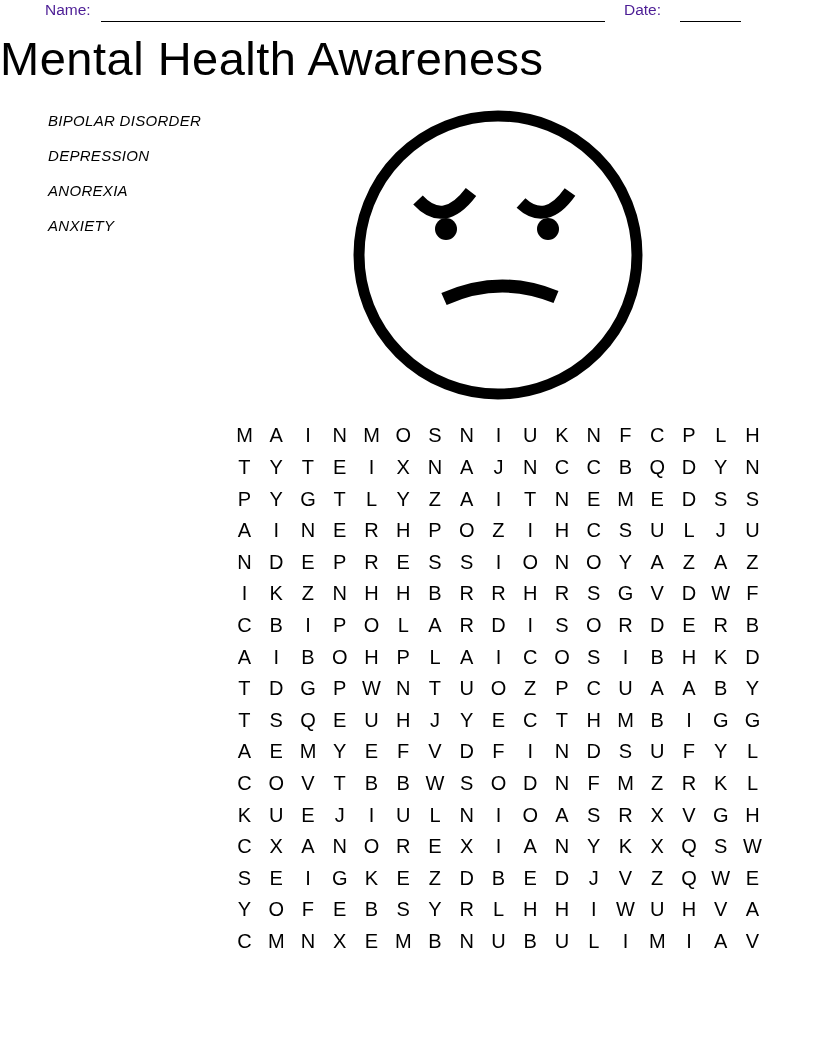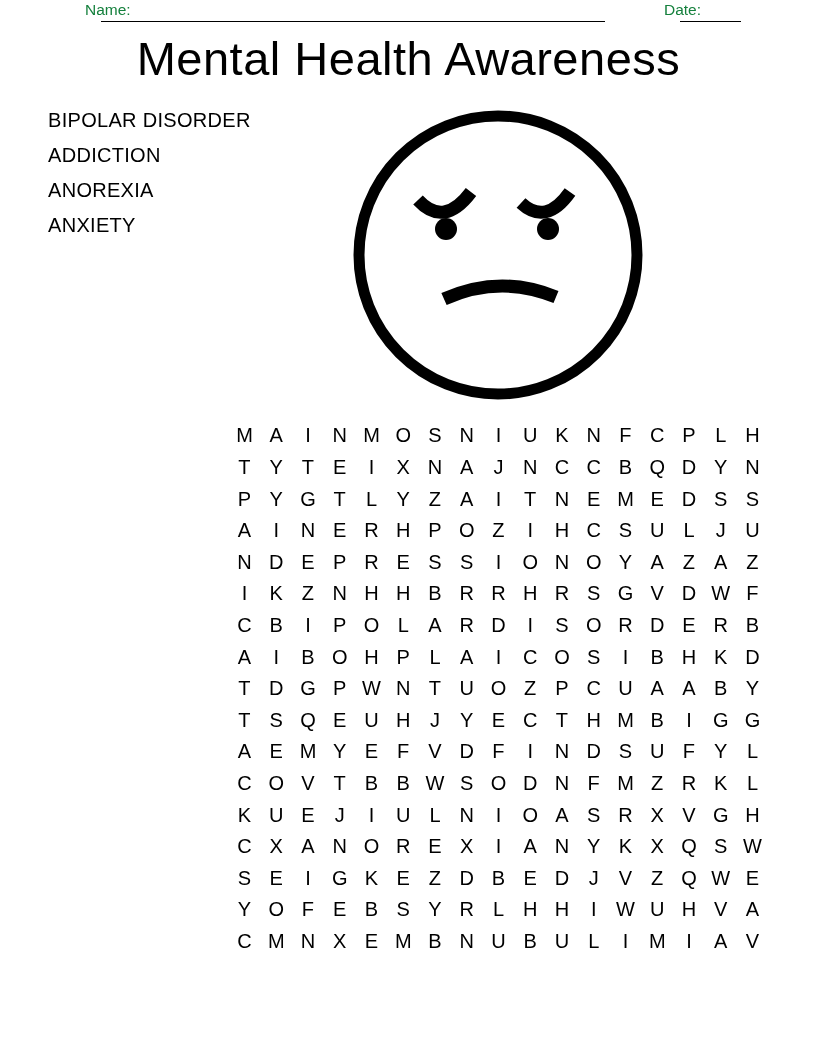--- a/index.html
+++ b/index.html
@@ -7,42 +7,42 @@
   body {
     width: 816px; height: 1056px;
     font-family: "Liberation Sans", sans-serif;
     color: #000;
     position: relative;
     overflow: hidden;
   }
   .page { position: relative; width: 816px; height: 1056px; background: #fff; }
 
   
-  .hdr-label { position: absolute; top: 1px; font-size: 15.5px; color: #15803d; margin-left: 40px; }
+  .hdr-label { position: absolute; top: 1px; font-size: 15.5px; color: #4c1d95; }
   .name-label { left: 45px; }
   .date-label { left: 624px; }
   .blank-line { position: absolute; top: 4px; height: 18px; border-bottom: 1.7px solid #000; }
   .name-line { left: 101px; width: 504px; }
   .date-line { left: 680px; width: 61px; }
 
   
   .title {
     position: absolute; left: 0; top: 31px; width: 745px;
-    text-align: center;
+    text-align: left;
     font-size: 47px; font-weight: 400; letter-spacing: 0.5px;
     font-family: "Liberation Sans", sans-serif;
-    margin-left: 36px;
   }
 
   
   .word-list { position: absolute; left: 48px; top: 103px; }
   .word {
     height: 35.1px; line-height: 35.1px;
-    font-size: 20px; letter-spacing: 0.3px;
+    font-size: 15px; letter-spacing: 0.3px;
     white-space: nowrap;
+    font-style: italic;
   }
 
   
   .face-svg { position: absolute; left: 340px; top: 100px; }
 
   
   .letter-grid {
     position: absolute; left: 228.6px; top: 420.2px;
     display: grid;
     grid-template-columns: repeat(17, 31.75px);
@@ -61,21 +61,21 @@
 
   <span class="hdr-label name-label">Name:</span>
   <span class="blank-line name-line"></span>
   <span class="hdr-label date-label">Date:</span>
   <span class="blank-line date-line"></span>
 
   <h1 class="title">Mental Health Awareness</h1>
 
   <div class="word-list">
       <div class="word">BIPOLAR DISORDER</div>
-      <div class="word">ADDICTION</div>
+      <div class="word">DEPRESSION</div>
       <div class="word">ANOREXIA</div>
       <div class="word">ANXIETY</div>
     </div>
 
   <svg class="face-svg" width="320" height="320" viewBox="0 0 320 320" aria-hidden="true">
     <circle cx="158" cy="155" r="139" fill="none" stroke="#000" stroke-width="11"></circle>
     <path d="M 78 100 Q 104 128 131 92" fill="none" stroke="#000" stroke-width="13"></path>
     <path d="M 181 103 Q 206 126 230 92" fill="none" stroke="#000" stroke-width="13"></path>
     <circle cx="106" cy="129" r="11" fill="#000"></circle>
     <circle cx="208" cy="129" r="11" fill="#000"></circle>

